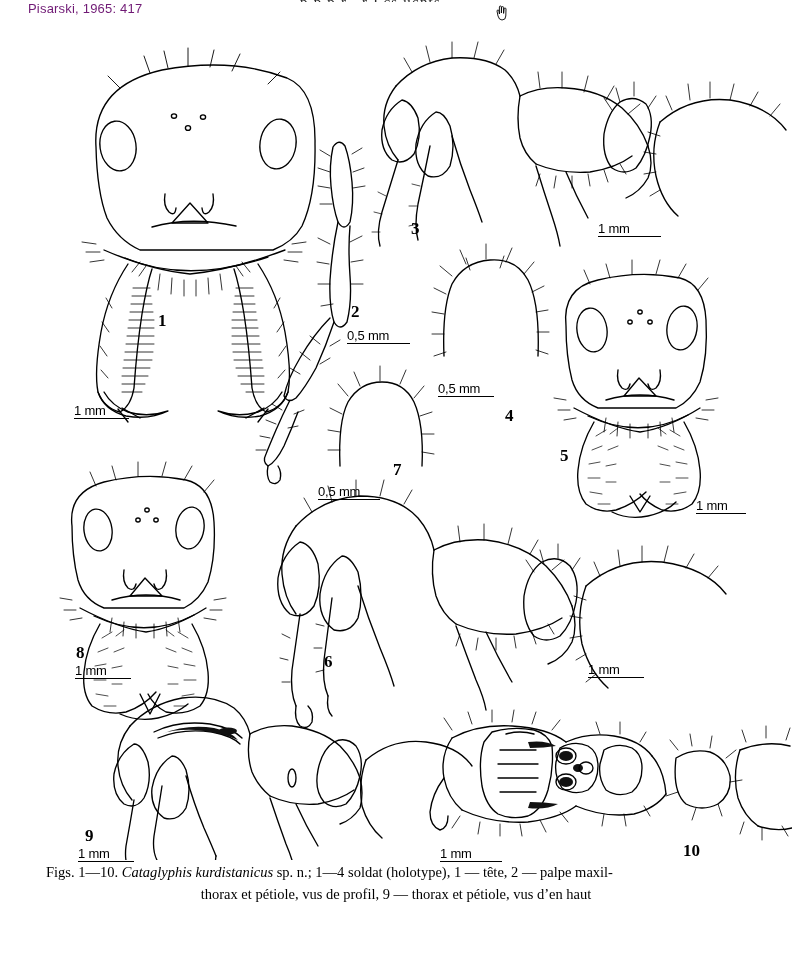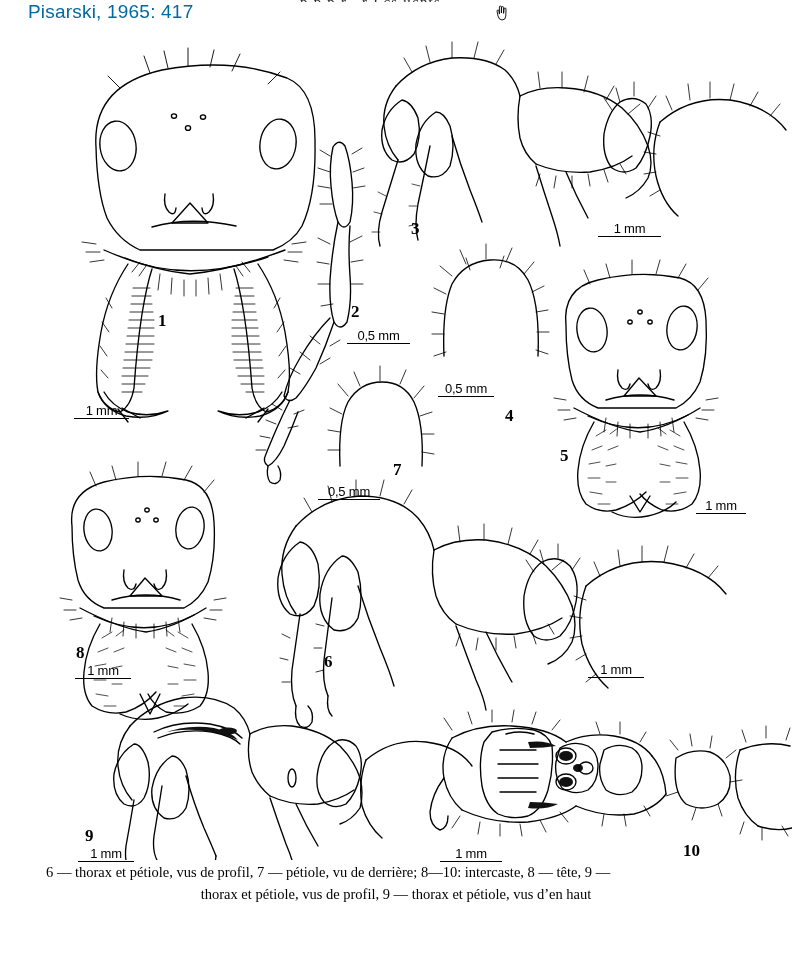--- a/index.html
+++ b/index.html
@@ -21,23 +21,23 @@
     position: absolute;
     left: 0; top: 0;
     width: 792px;
     height: 28px;
   }
   #header-citation {
     position: absolute;
     left: 28px;
     top: 1px;
     font-family: "Liberation Sans", sans-serif;
-    font-size: 19px;
+    font-size: 13px;
     letter-spacing: 0.2px;
-    color: #0369a1;
+    color: #701a75;
     white-space: nowrap;
   }
   
   #clipped-line {
     position: absolute;
     left: 300px;
     top: -6px;
     width: 470px;
     height: 8px;
     overflow: hidden;
@@ -74,21 +74,21 @@
     color: #000;
   }
   .scalebar {
     position: absolute;
   }
   .scalebar .sb-text {
     font-family: "Liberation Sans", sans-serif;
     font-size: 13px;
     color: #000;
     display: block;
-    text-align: center;
+    text-align: left;
     line-height: 14px;
     letter-spacing: -0.2px;
     white-space: nowrap;
   }
   .scalebar .sb-rule {
     display: block;
     border-bottom: 1.6px solid #000;
     width: 100%;
     height: 0;
   }
@@ -539,15 +539,15 @@
     <span class="sb-rule"></span>
   </div>
   <div class="scalebar" style="left:440px; top:821px; width:62px;">
     <span class="sb-text">1 mm</span>
     <span class="sb-rule"></span>
   </div>
 
 </div>
 
 <div id="caption">
-  <span class="cap-line">6 — thorax et pétiole, vus de profil, 7 — pétiole, vu de derrière; 8—10: intercaste, 8 — tête, 9 —</span>
+  <span class="cap-line"><span>Figs. 1—10. </span><span class="taxon">Cataglyphis kurdistanicus</span><span> sp. n.;  1—4 soldat  (holotype),  1 — tête, 2 — palpe maxil-</span></span>
   <span class="cap-line centered">thorax et pétiole, vus de profil, 9 — thorax et pétiole, vus d’en haut</span>
 </div>
 
 </body></html>

